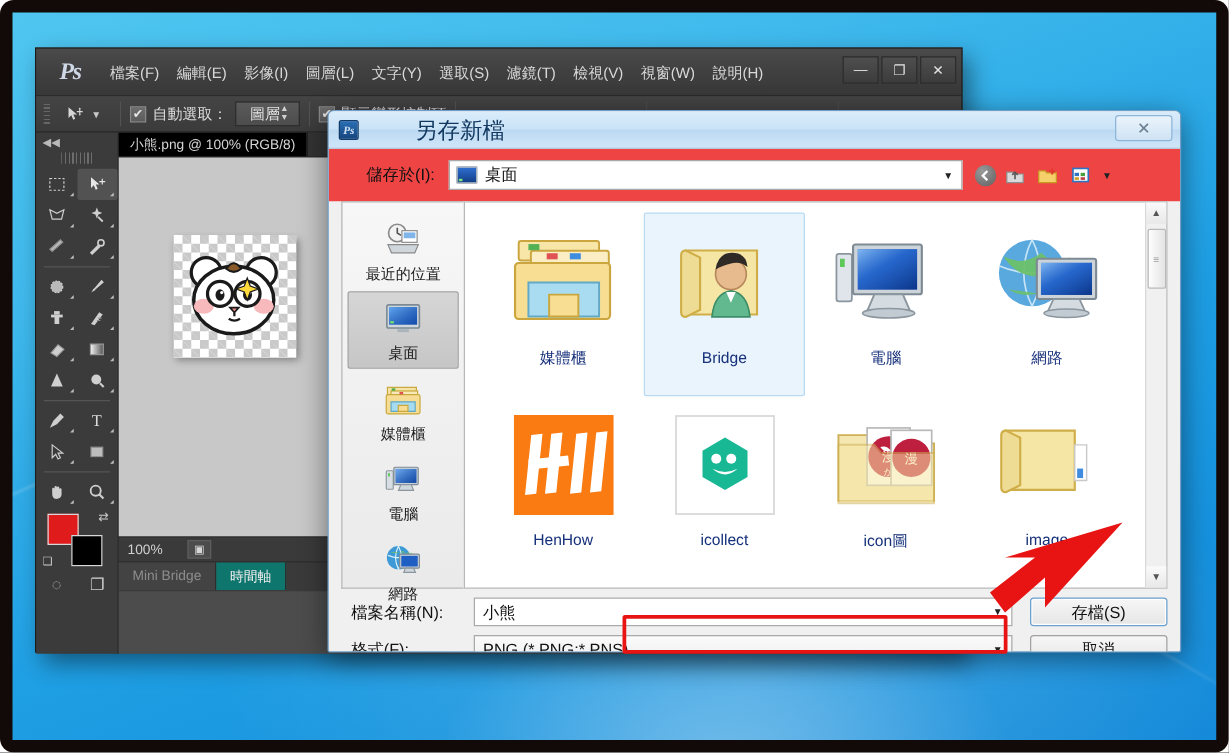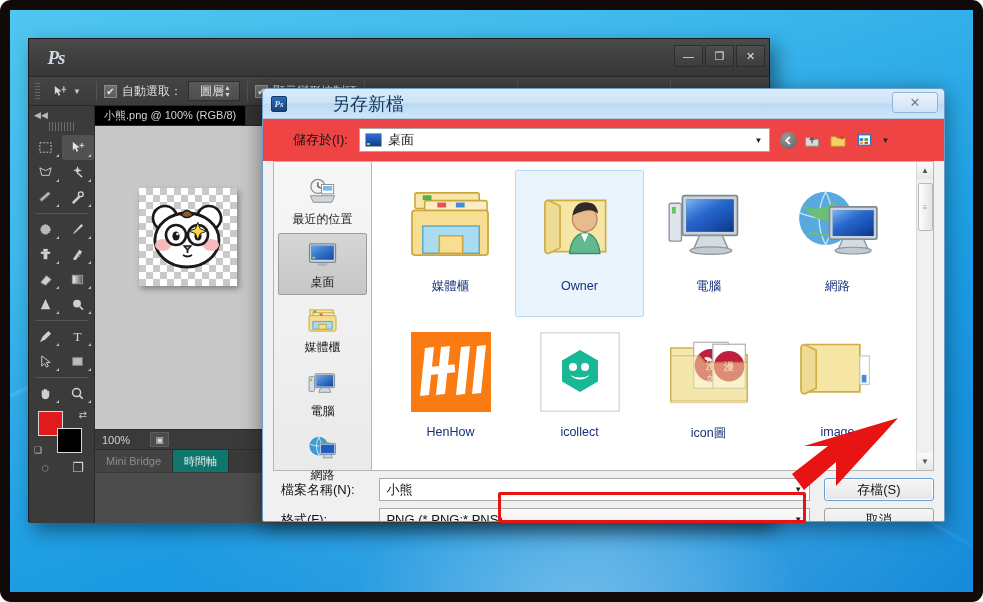--- a/index.html
+++ b/index.html
@@ -470,20 +470,32 @@
   <div id="desktop">
     <div class="dsk-ray1"></div>
     <div class="dsk-ray2"></div>
     <div class="dsk-glow"></div>
   </div>
 
   <div id="ps-window">
 
     <div id="ps-titlebar">
       <div class="ps-logo">Ps</div>
+      <div class="ps-menu">
+        <div class="ps-menu-item">檔案(F)</div>
+        <div class="ps-menu-item">編輯(E)</div>
+        <div class="ps-menu-item">影像(I)</div>
+        <div class="ps-menu-item">圖層(L)</div>
+        <div class="ps-menu-item">文字(Y)</div>
+        <div class="ps-menu-item">選取(S)</div>
+        <div class="ps-menu-item">濾鏡(T)</div>
+        <div class="ps-menu-item">檢視(V)</div>
+        <div class="ps-menu-item">視窗(W)</div>
+        <div class="ps-menu-item">說明(H)</div>
+      </div>
       <div class="ps-wincontrols">
         <div class="ps-winbtn">—</div>
         <div class="ps-winbtn">❐</div>
         <div class="ps-winbtn">✕</div>
       </div>
     </div>
 
     <div id="ps-optionsbar">
       <div class="grip"></div>
       <div class="opt-tool">
@@ -878,21 +890,21 @@
             <div class="file-ico">
               <svg width="86" height="74" viewBox="0 0 90 78">
                 <path d="M12 12 h60 v54 h-60Z" fill="#f5e6a6" stroke="#cfae48" stroke-width="1.8"></path>
                 <path d="M12 12 q-4 0 -4 4 v48 q0 4 4 4 l12 -6 V18Z" fill="#efdc94" stroke="#cfae48" stroke-width="1.8"></path>
                 <circle cx="50" cy="32" r="13" fill="#e8bb8e" stroke="#b8895c" stroke-width="1.4"></circle>
                 <path d="M37 28 q2 -14 14 -14 q12 0 13 12 q-6 -5 -14 -3 q-8 2 -13 5Z" fill="#2f2a26"></path>
                 <path d="M34 68 q2 -20 16 -22 q14 2 16 22Z" fill="#62b98f" stroke="#3d8d68" stroke-width="1.4"></path>
                 <path d="M46 47 l4 9 4 -9" fill="#ffffff"></path>
               </svg>
             </div>
-            <div class="file-label">Owner</div>
+            <div class="file-label">Bridge</div>
           </div>
 
           <div class="fileitem">
             <div class="file-ico">
               <svg width="88" height="74" viewBox="0 0 92 78">
                 <rect x="4" y="16" width="13" height="40" rx="2" fill="#dfe5ea" stroke="#8b969f" stroke-width="1.5"></rect>
                 <rect x="7" y="20" width="4" height="7" fill="#5ec95a"></rect>
                 <rect x="18" y="8" width="58" height="42" rx="2" fill="#ccd4da" stroke="#7e8a93" stroke-width="1.8"></rect>
                 <rect x="22" y="12" width="50" height="34" fill="#1c52b8"></rect>
                 <path d="M22 12 h50 v34 h-50Z" fill="url(#mg1)"></path>

